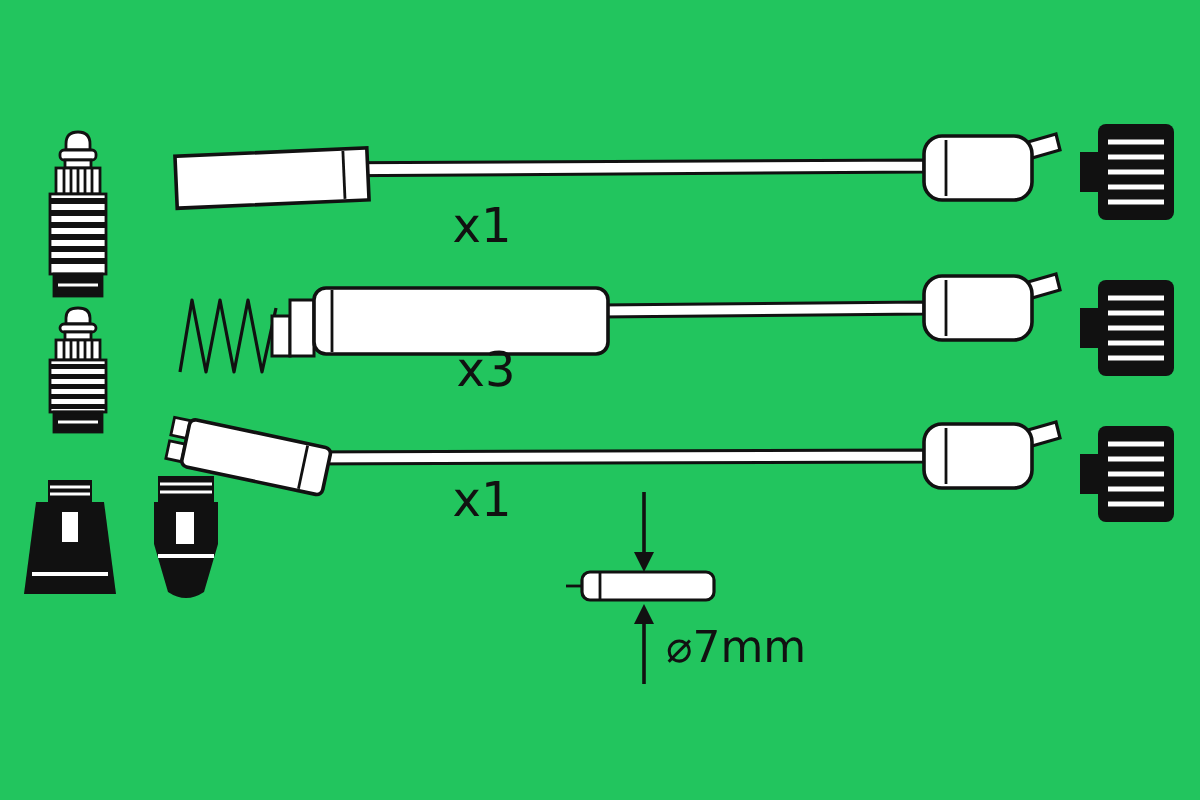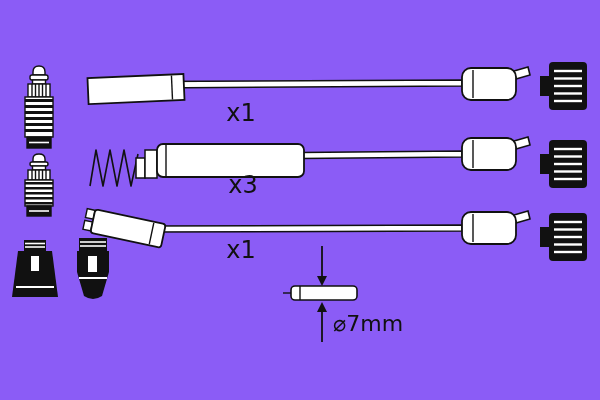--- a/index.html
+++ b/index.html
@@ -1,20 +1,20 @@
 <!DOCTYPE html>
 <html><head>
 <meta charset="utf-8">
 <style>
   html, body { margin: 0; padding: 0; background: #ffffff; }
   .stage {
     position: relative;
     width: 600px;
     height: 400px;
-    background: #8b5cf6;
+    background: #22c55e;
     overflow: hidden;
     font-family: "DejaVu Sans", "Liberation Sans", sans-serif;
     text-align: center;
   }
   svg { display: block; }
   text {
     font-family: "DejaVu Sans", "Liberation Sans", sans-serif;
     fill: #111111;
   }
   .qty-label { font-size: 24px; }

